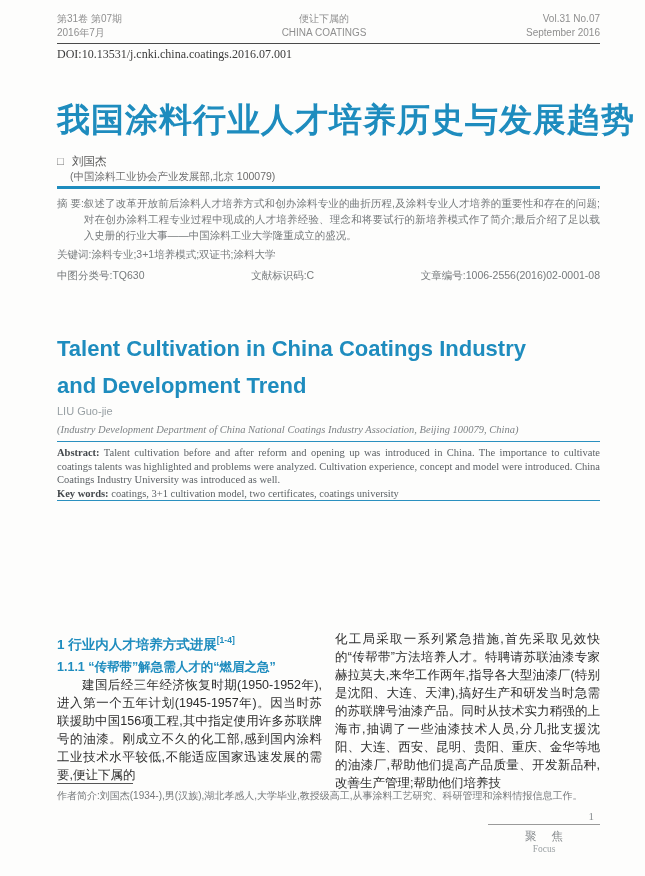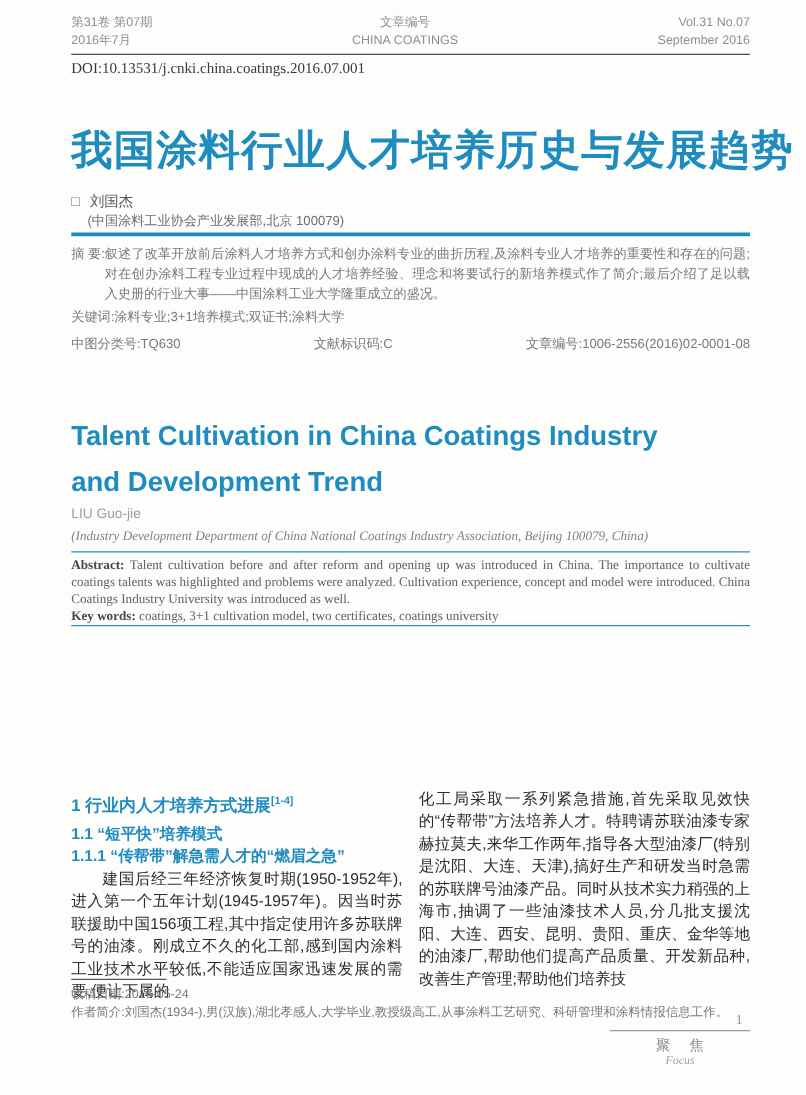--- a/index.html
+++ b/index.html
@@ -70,35 +70,35 @@
   .footnotes{top:788px;font-size:10px;line-height:15px;color:#76797b;}
 
   
   .page-footer{position:absolute;right:45px;top:810px;width:112px;
     color:#8a8f92;}
   .pageno{text-align:right;padding-right:6px;font-size:11px;
     font-family:"Liberation Serif","DejaVu Serif",serif;color:#8a8f92;}
   .footer-line{border-top:1px solid #9a9a9a;margin-top:2px;}
   .footer-col-cn{text-align:center;font-size:11.5px;letter-spacing:6px;
     padding-left:6px;margin-top:4px;color:#85898c;}
-  .footer-col-en{text-align:center;font-size:9.5px;font-style:italic;
+  .footer-col-en{text-align:center;font-size:9.5px;
     font-family:"Liberation Serif","DejaVu Serif",serif;color:#9aa0a3;}
 </style>
 </head>
 <body>
 
 <div class="page">
 
   <div class="abs journal-header">
     <div class="jh-left">
       <div>第31卷 第07期</div>
       <div>2016年7月</div>
     </div>
     <div class="jh-center">
-      <div>文章编号</div>
+      <div>便让下属的</div>
       <div>CHINA COATINGS</div>
     </div>
     <div class="jh-right">
       <div>Vol.31 No.07</div>
       <div>September 2016</div>
     </div>
   </div>
   <div class="abs header-divider"></div>
   <div class="abs doi-line">DOI:10.13531/j.cnki.china.coatings.2016.07.001</div>
 
@@ -139,34 +139,30 @@
       <span>coatings, 3+1 cultivation model, two certificates, coatings university</span>
     </div>
   </div>
   <div class="abs rule-en-bottom"></div>
 
   <div class="abs body-cols">
     <div class="col">
       <div class="sec-h1">
         <span>1 行业内人才培养方式进展</span><sup>[1-4]</sup>
       </div>
-      <div class="sec-h2">1.1 “短平快”培养模式</div>
       <div class="sec-h3">1.1.1 “传帮带”解急需人才的“燃眉之急”</div>
       <p class="para-indent">建国后经三年经济恢复时期(1950-1952年),进入第一个五年计划(1945-1957年)。因当时苏联援助中国156项工程,其中指定使用许多苏联牌号的油漆。刚成立不久的化工部,感到国内涂料工业技术水平较低,不能适应国家迅速发展的需要,便让下属的</p>
     </div>
     <div class="col">
       <p class="para">化工局采取一系列紧急措施,首先采取见效快的“传帮带”方法培养人才。特聘请苏联油漆专家赫拉莫夫,来华工作两年,指导各大型油漆厂(特别是沈阳、大连、天津),搞好生产和研发当时急需的苏联牌号油漆产品。同时从技术实力稍强的上海市,抽调了一些油漆技术人员,分几批支援沈阳、大连、西安、昆明、贵阳、重庆、金华等地的油漆厂,帮助他们提高产品质量、开发新品种,改善生产管理;帮助他们培养技</p>
     </div>
   </div>
 
   <div class="abs footnote-sep"></div>
   <div class="abs footnotes">
-    <div>
-      <span>收稿日期:</span><span>2016-05-24</span>
-    </div>
     <div>
       <span>作者简介:</span><span>刘国杰(1934-),男(汉族),湖北孝感人,大学毕业,教授级高工,从事涂料工艺研究、科研管理和涂料情报信息工作。</span>
     </div>
   </div>
 
   <div class="page-footer">
     <div class="pageno">1</div>
     <div class="footer-line"></div>
     <div class="footer-col-cn">聚 焦</div>
     <div class="footer-col-en">Focus</div>

